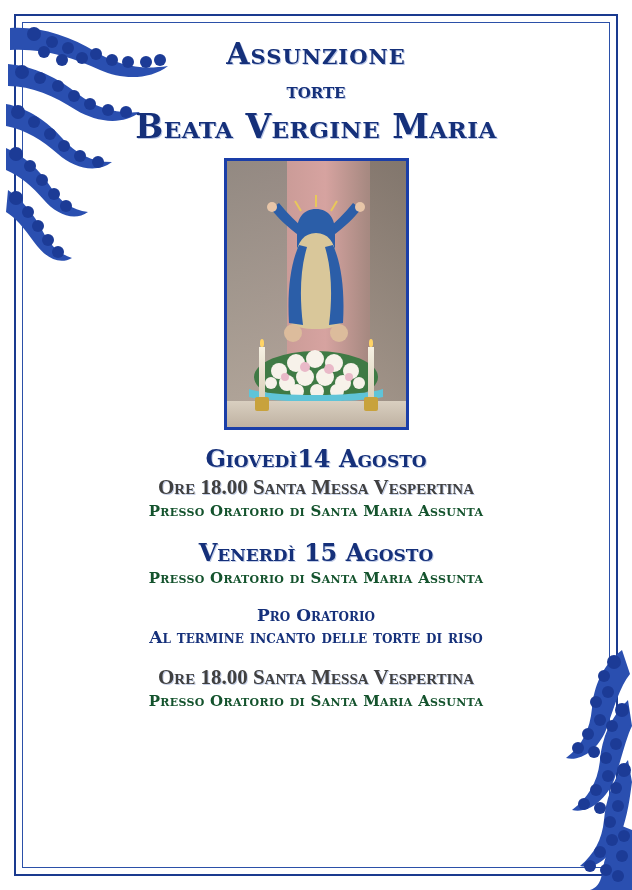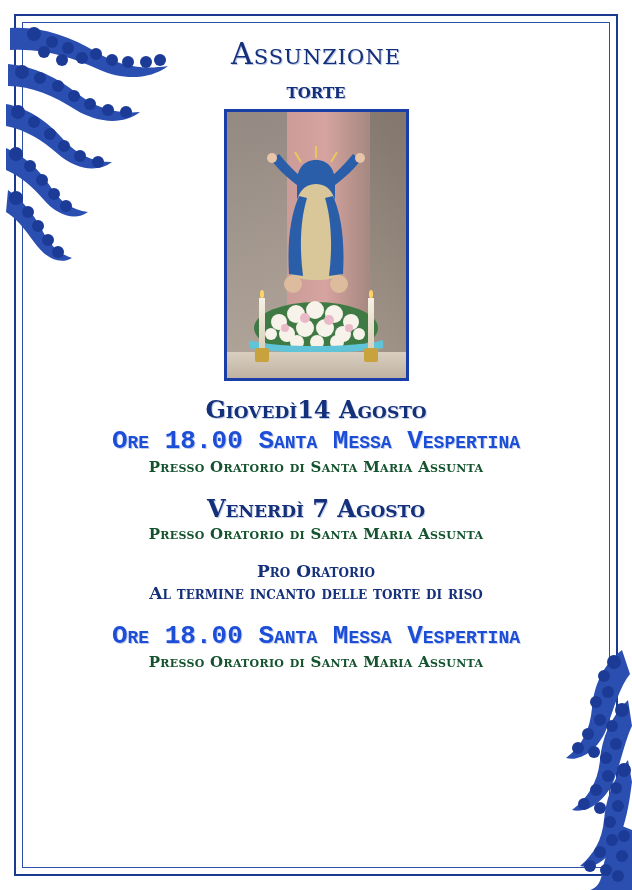--- a/index.html
+++ b/index.html
@@ -51,21 +51,21 @@
   .content {
     position: absolute;
     left: 40px;
     top: 36px;
     width: 552px;
     text-align: center;
     color: #15307a;
   }
   .title-main {
     font-family: "DejaVu Serif", serif;
-    font-weight: normal;
+    font-weight: bold;
     font-size: 30px;
     letter-spacing: 1px;
     color: #15307a;
     text-shadow: 1px 1px 0 #b9c6e6;
     margin: 0 0 6px 0;
     font-variant: small-caps;
   }
   .title-sub {
     font-family: "DejaVu Serif", serif;
     font-weight: bold;
@@ -161,25 +161,25 @@
   .ev-day {
     font-family: "DejaVu Serif", serif;
     font-weight: bold;
     font-size: 24px;
     font-variant: small-caps;
     color: #15307a;
     margin: 0 0 2px 0;
     text-shadow: 1px 1px 0 #c3cee8;
   }
   .ev-mass {
-    font-family: Liberation Mono, monospace;
-    font-weight: bold;
-    font-size: 26px;
-    font-variant: small-caps;
-    color: #1d4ed8;
+    font-family: Liberation Serif, serif;
+    font-weight: bold;
+    font-size: 21px;
+    font-variant: small-caps;
+    color: #404040;
     margin: 0 0 2px 0;
     text-shadow: 1px 1px 0 #c3cee8;
   }
   .ev-place {
     font-family: "DejaVu Serif", serif;
     font-weight: bold;
     font-size: 15px;
     font-variant: small-caps;
     color: #14532d;
     margin: 0;
@@ -288,20 +288,21 @@
           <circle cx="140" cy="226" r="6"></circle>
           <circle cx="136" cy="246" r="6"></circle>
       </g>
     </svg>
   </div>
 
   <div class="content">
 
     <h1 class="title-main">Assunzione</h1>
     <h2 class="title-sub">torte</h2>
+    <h2 class="title-big">Beata Vergine Maria</h2>
 
     <div class="photo-wrap">
       <div class="photo-bg"></div>
       <div class="photo-door"></div>
       <div class="photo-door2"></div>
 
       <svg class="statue" width="150" height="200" viewBox="0 0 150 200">
 
         <g stroke="#e8c85a" stroke-width="2">
           <line x1="75" y1="24" x2="75" y2="12"></line>
@@ -364,21 +365,21 @@
 
     <div class="events">
 
       <div class="event-block">
         <p class="ev-day">Giovedì14 Agosto</p>
         <p class="ev-mass">Ore 18.00 Santa Messa Vespertina</p>
         <p class="ev-place">Presso Oratorio di Santa Maria Assunta</p>
       </div>
 
       <div class="event-block">
-        <p class="ev-day">Venerdì 7 Agosto</p>
+        <p class="ev-day">Venerdì 15 Agosto</p>
         <p class="ev-place">Presso Oratorio di Santa Maria Assunta</p>
       </div>
 
       <div class="note-block">
         <p class="ev-note">Pro Oratorio</p>
         <p class="ev-note">Al termine incanto delle torte di riso</p>
       </div>
 
       <div class="event-block">
         <p class="ev-mass">Ore 18.00 Santa Messa Vespertina</p>

